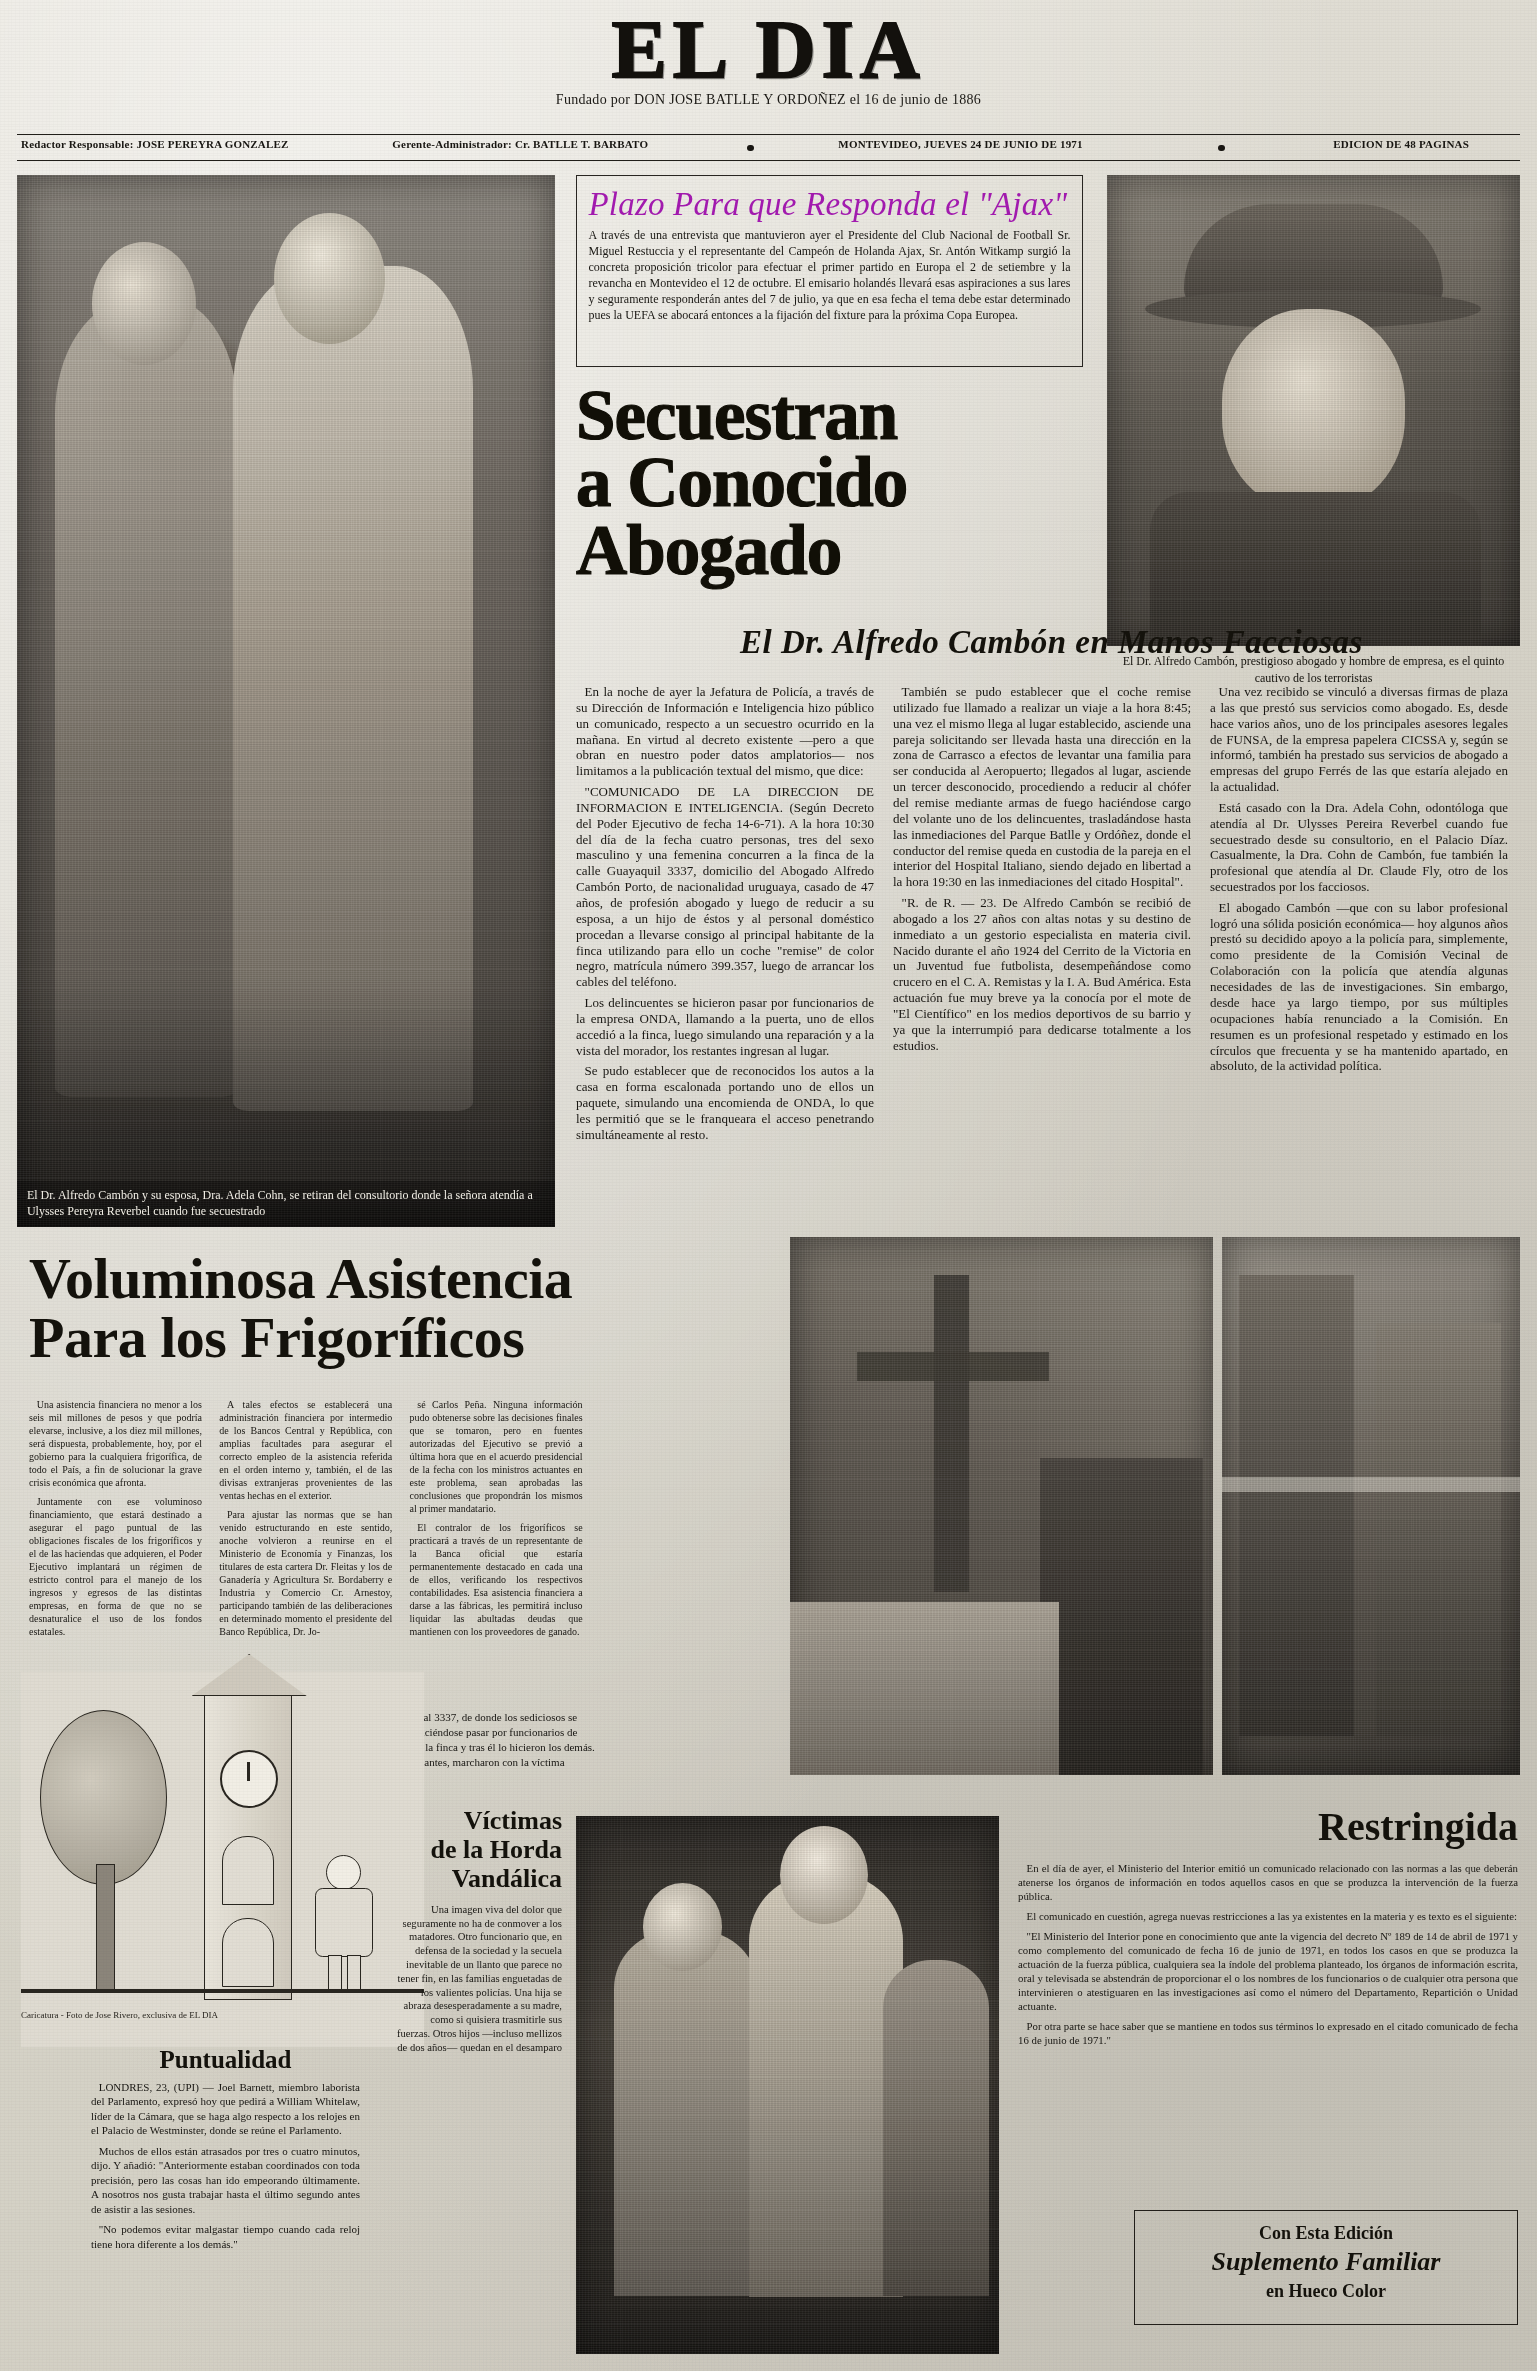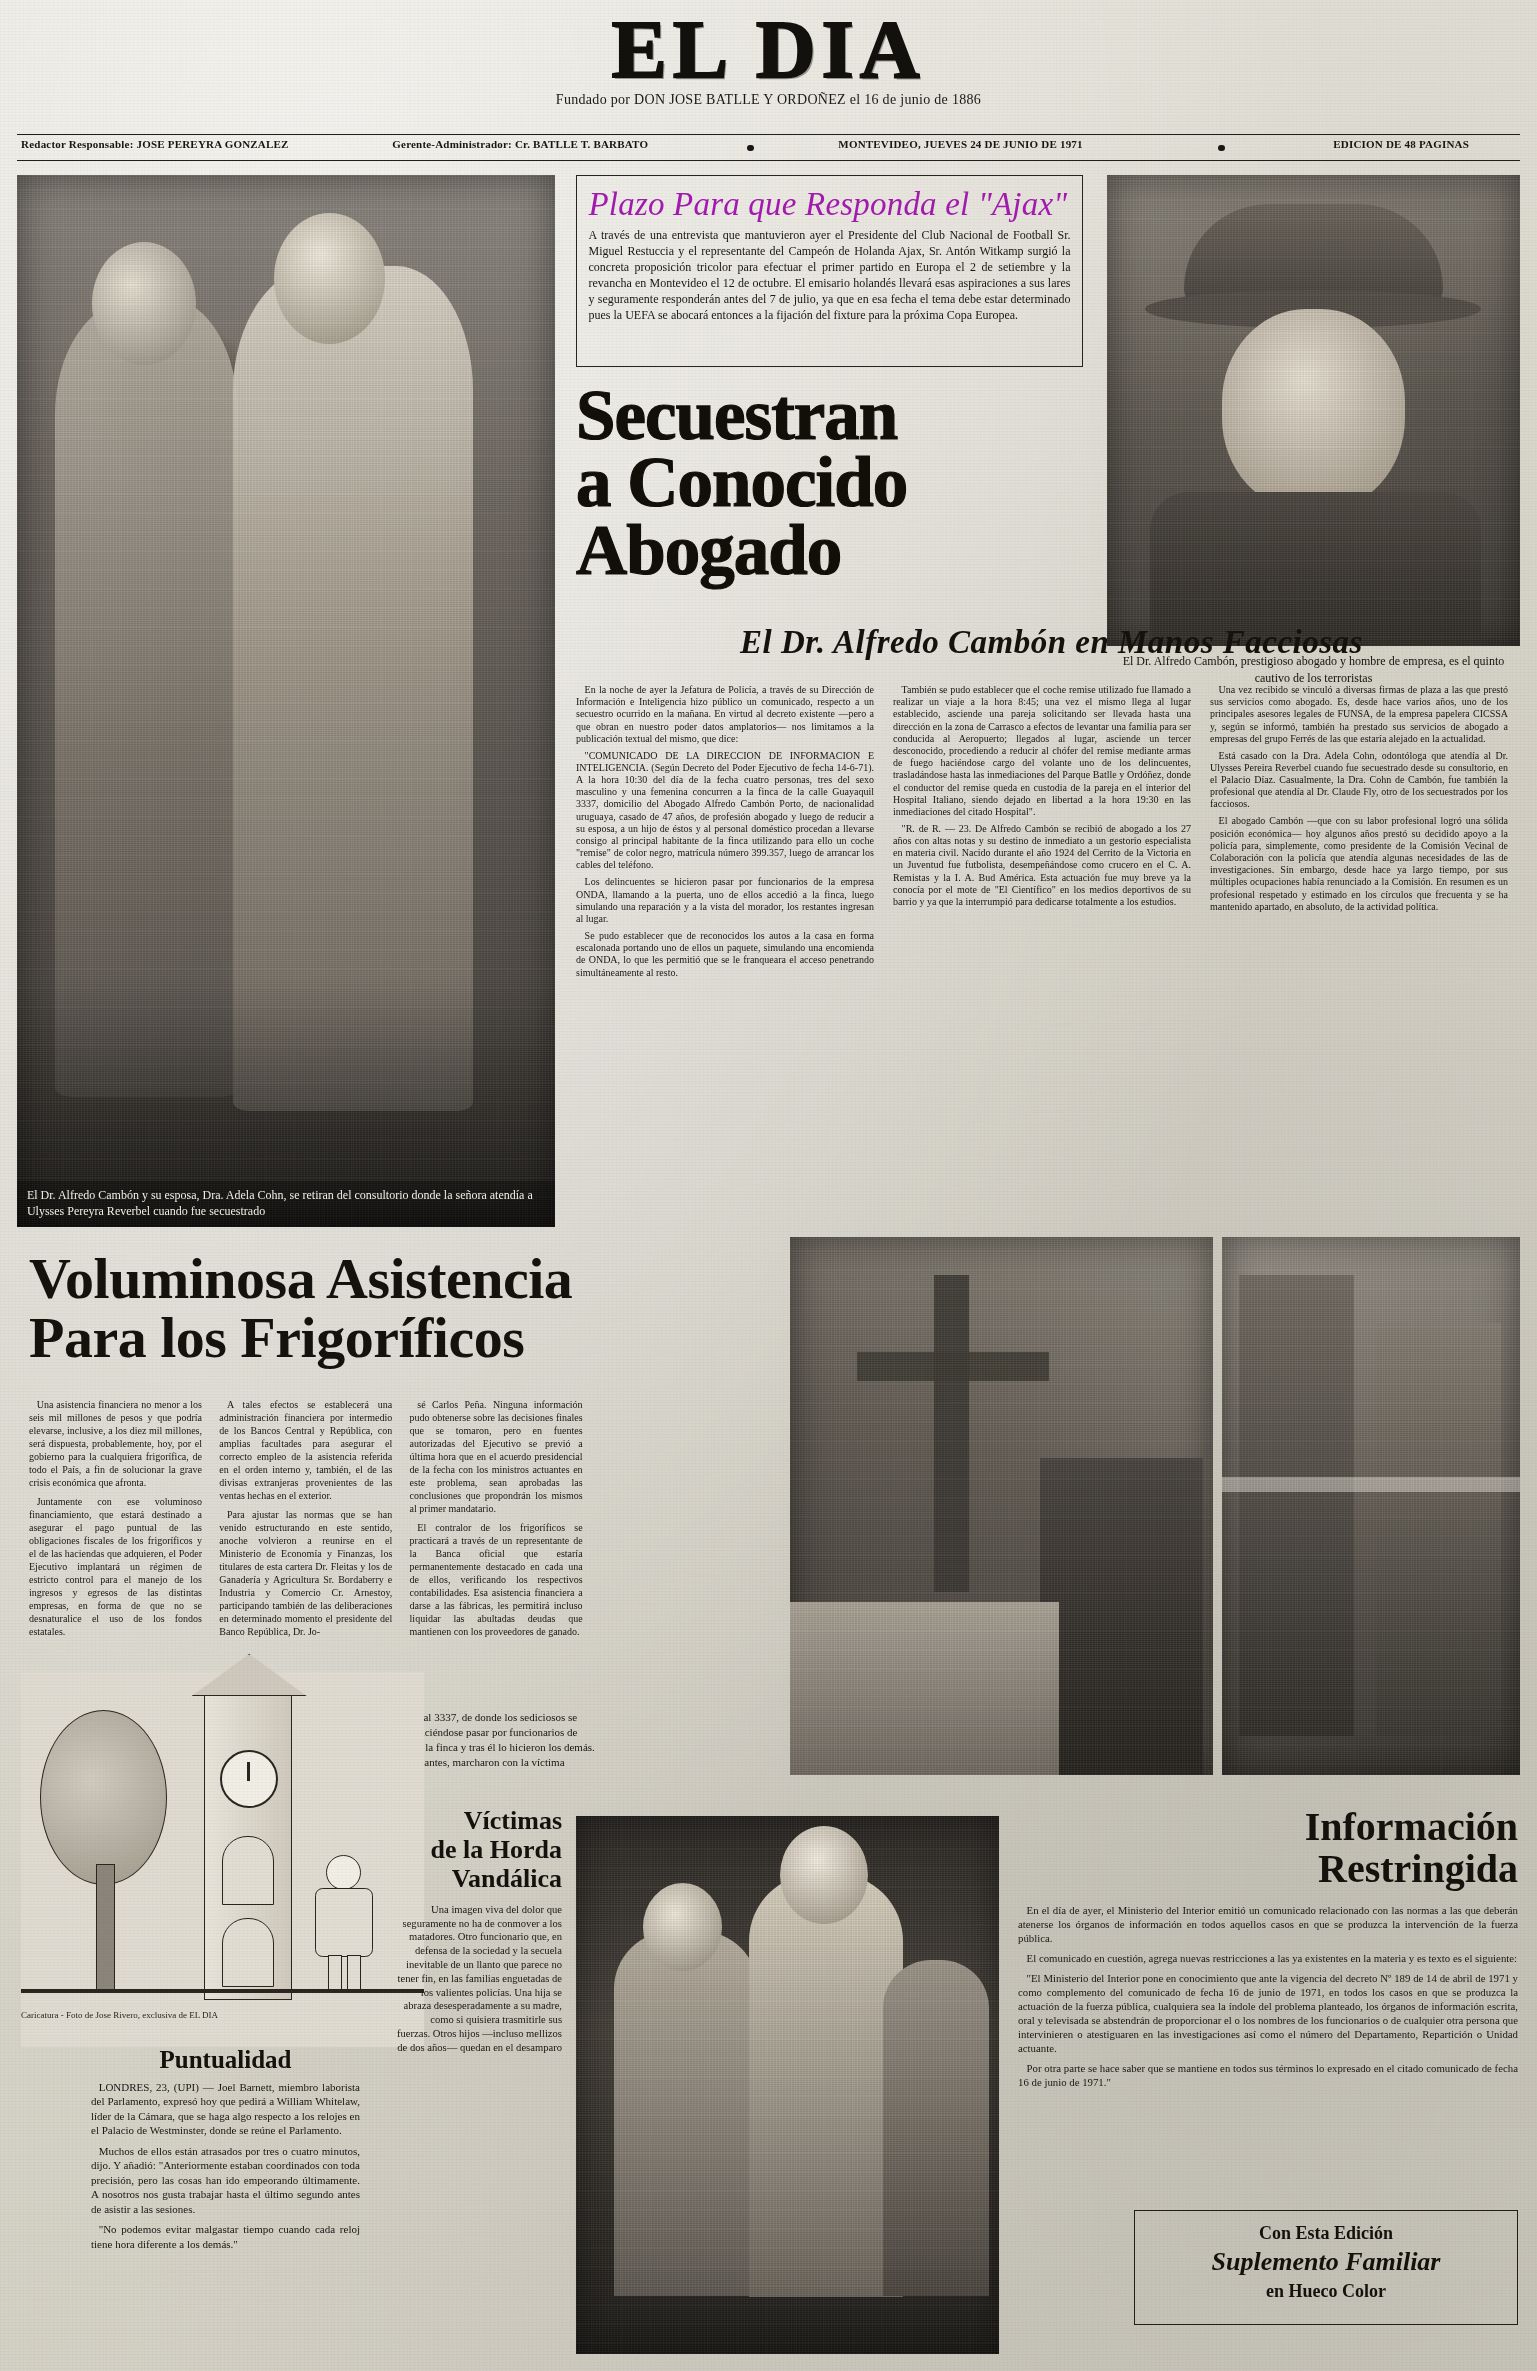--- a/index.html
+++ b/index.html
@@ -105,21 +105,21 @@
 
   
   #bighead{left:576px;top:382px;width:509px;}
   .bh-line{font-weight:bold;font-size:71px;line-height:.95;color:#131109;letter-spacing:-1px;
     -webkit-text-stroke:1.2px #131109;}
   #subhead{left:576px;top:624px;width:951px;text-align:center;
     font-style:italic;font-weight:bold;font-size:33px;color:#16140e;letter-spacing:0.5px;}
 
   
   #cols3{left:576px;top:684px;width:951px;}
-  .col{float:left;font-size:10px;line-height:1.22;text-align:justify;color:#1b1915;}
+  .col{float:left;font-size:13px;line-height:1.22;text-align:justify;color:#1b1915;}
   .col p{margin:0 0 4.8px 0;text-indent:8.6px;}
   #cols3 .c1{width:298px;margin-right:19px;}
   #cols3 .c2{width:298px;margin-right:19px;}
   #cols3 .c3{width:298px;}
 
   
   #volhead{left:29px;top:1249px;width:759px;}
   .vol-l{font-size:58px;font-weight:bold;color:#16140e;line-height:1.02;letter-spacing:-0.5px;}
   #volcols{left:29px;top:1398px;width:759px;}
   #volcols .vc{float:left;font-size:10px;line-height:1.3;text-align:justify;color:#1b1915;}
@@ -354,21 +354,20 @@
   <div class="abs photo" id="photo5">
     <div class="f1"></div>
     <div class="f2"></div>
     <div class="f3"></div>
     <div class="h1"></div>
     <div class="h2"></div>
     <div class="ph-grain"></div>
   </div>
 
   <div class="abs" id="infor">
-    <div class="infor-h">Información</div>
     <div class="infor-h">Restringida</div>
     <div class="infor-b">
       <p>En el día de ayer, el Ministerio del Interior emitió un comunicado relacionado con las normas a las que deberán atenerse los órganos de información en todos aquellos casos en que se produzca la intervención de la fuerza pública.</p>
       <p>El comunicado en cuestión, agrega nuevas restricciones a las ya existentes en la materia y es texto es el siguiente:</p>
       <p>"El Ministerio del Interior pone en conocimiento que ante la vigencia del decreto Nº 189 de 14 de abril de 1971 y como complemento del comunicado de fecha 16 de junio de 1971, en todos los casos en que se produzca la actuación de la fuerza pública, cualquiera sea la índole del problema planteado, los órganos de información escrita, oral y televisada se abstendrán de proporcionar el o los nombres de los funcionarios o de cualquier otra persona que intervinieren o atestiguaren en las investigaciones así como el número del Departamento, Repartición o Unidad actuante.</p>
       <p>Por otra parte se hace saber que se mantiene en todos sus términos lo expresado en el citado comunicado de fecha 16 de junio de 1971."</p>
     </div>
   </div>
 
   <div class="abs" id="edbox">

